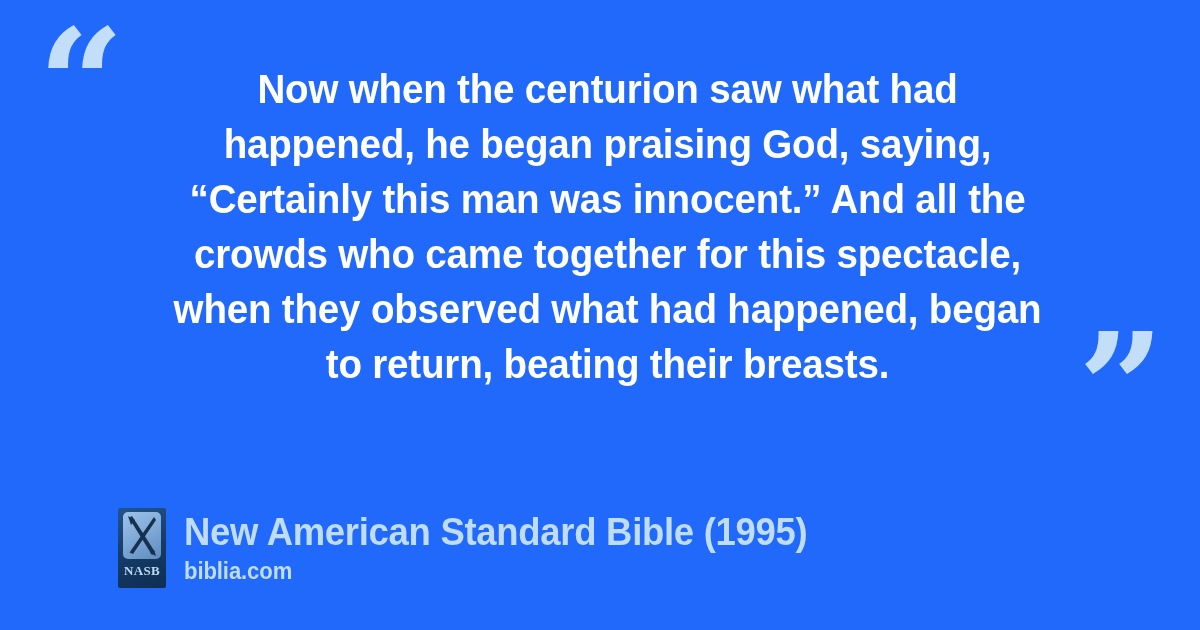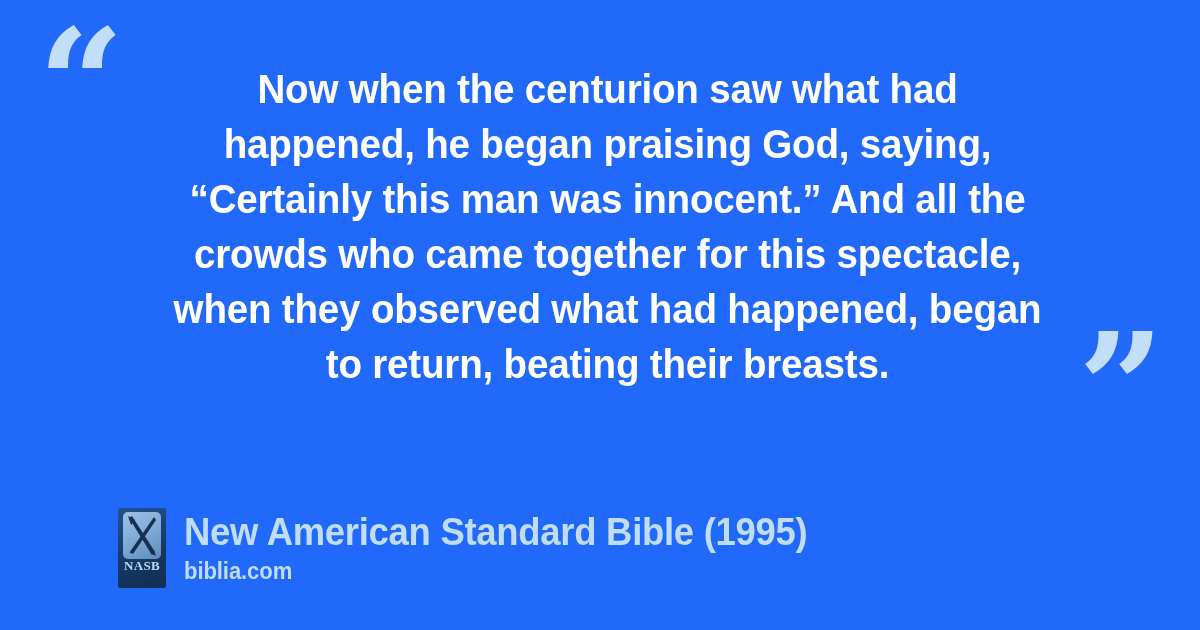--- a/index.html
+++ b/index.html
@@ -90,20 +90,21 @@
     background: linear-gradient(150deg, #9cc2e8 0%, #7fa9d6 50%, #5f8cbd 100%);
     position: relative;
     overflow: hidden;
   }
   .logo-badge svg {
     position: absolute;
     left: 0;
     top: 0;
   }
   .logo-word {
+    margin-top: 5px;
     font-size: 13px;
     font-weight: 700;
     letter-spacing: 0.3px;
     color: #bdd9f3;
     font-family: "Liberation Serif", "DejaVu Serif", serif;
     line-height: 1;
   }
 
   .attr-text {
     display: flex;

